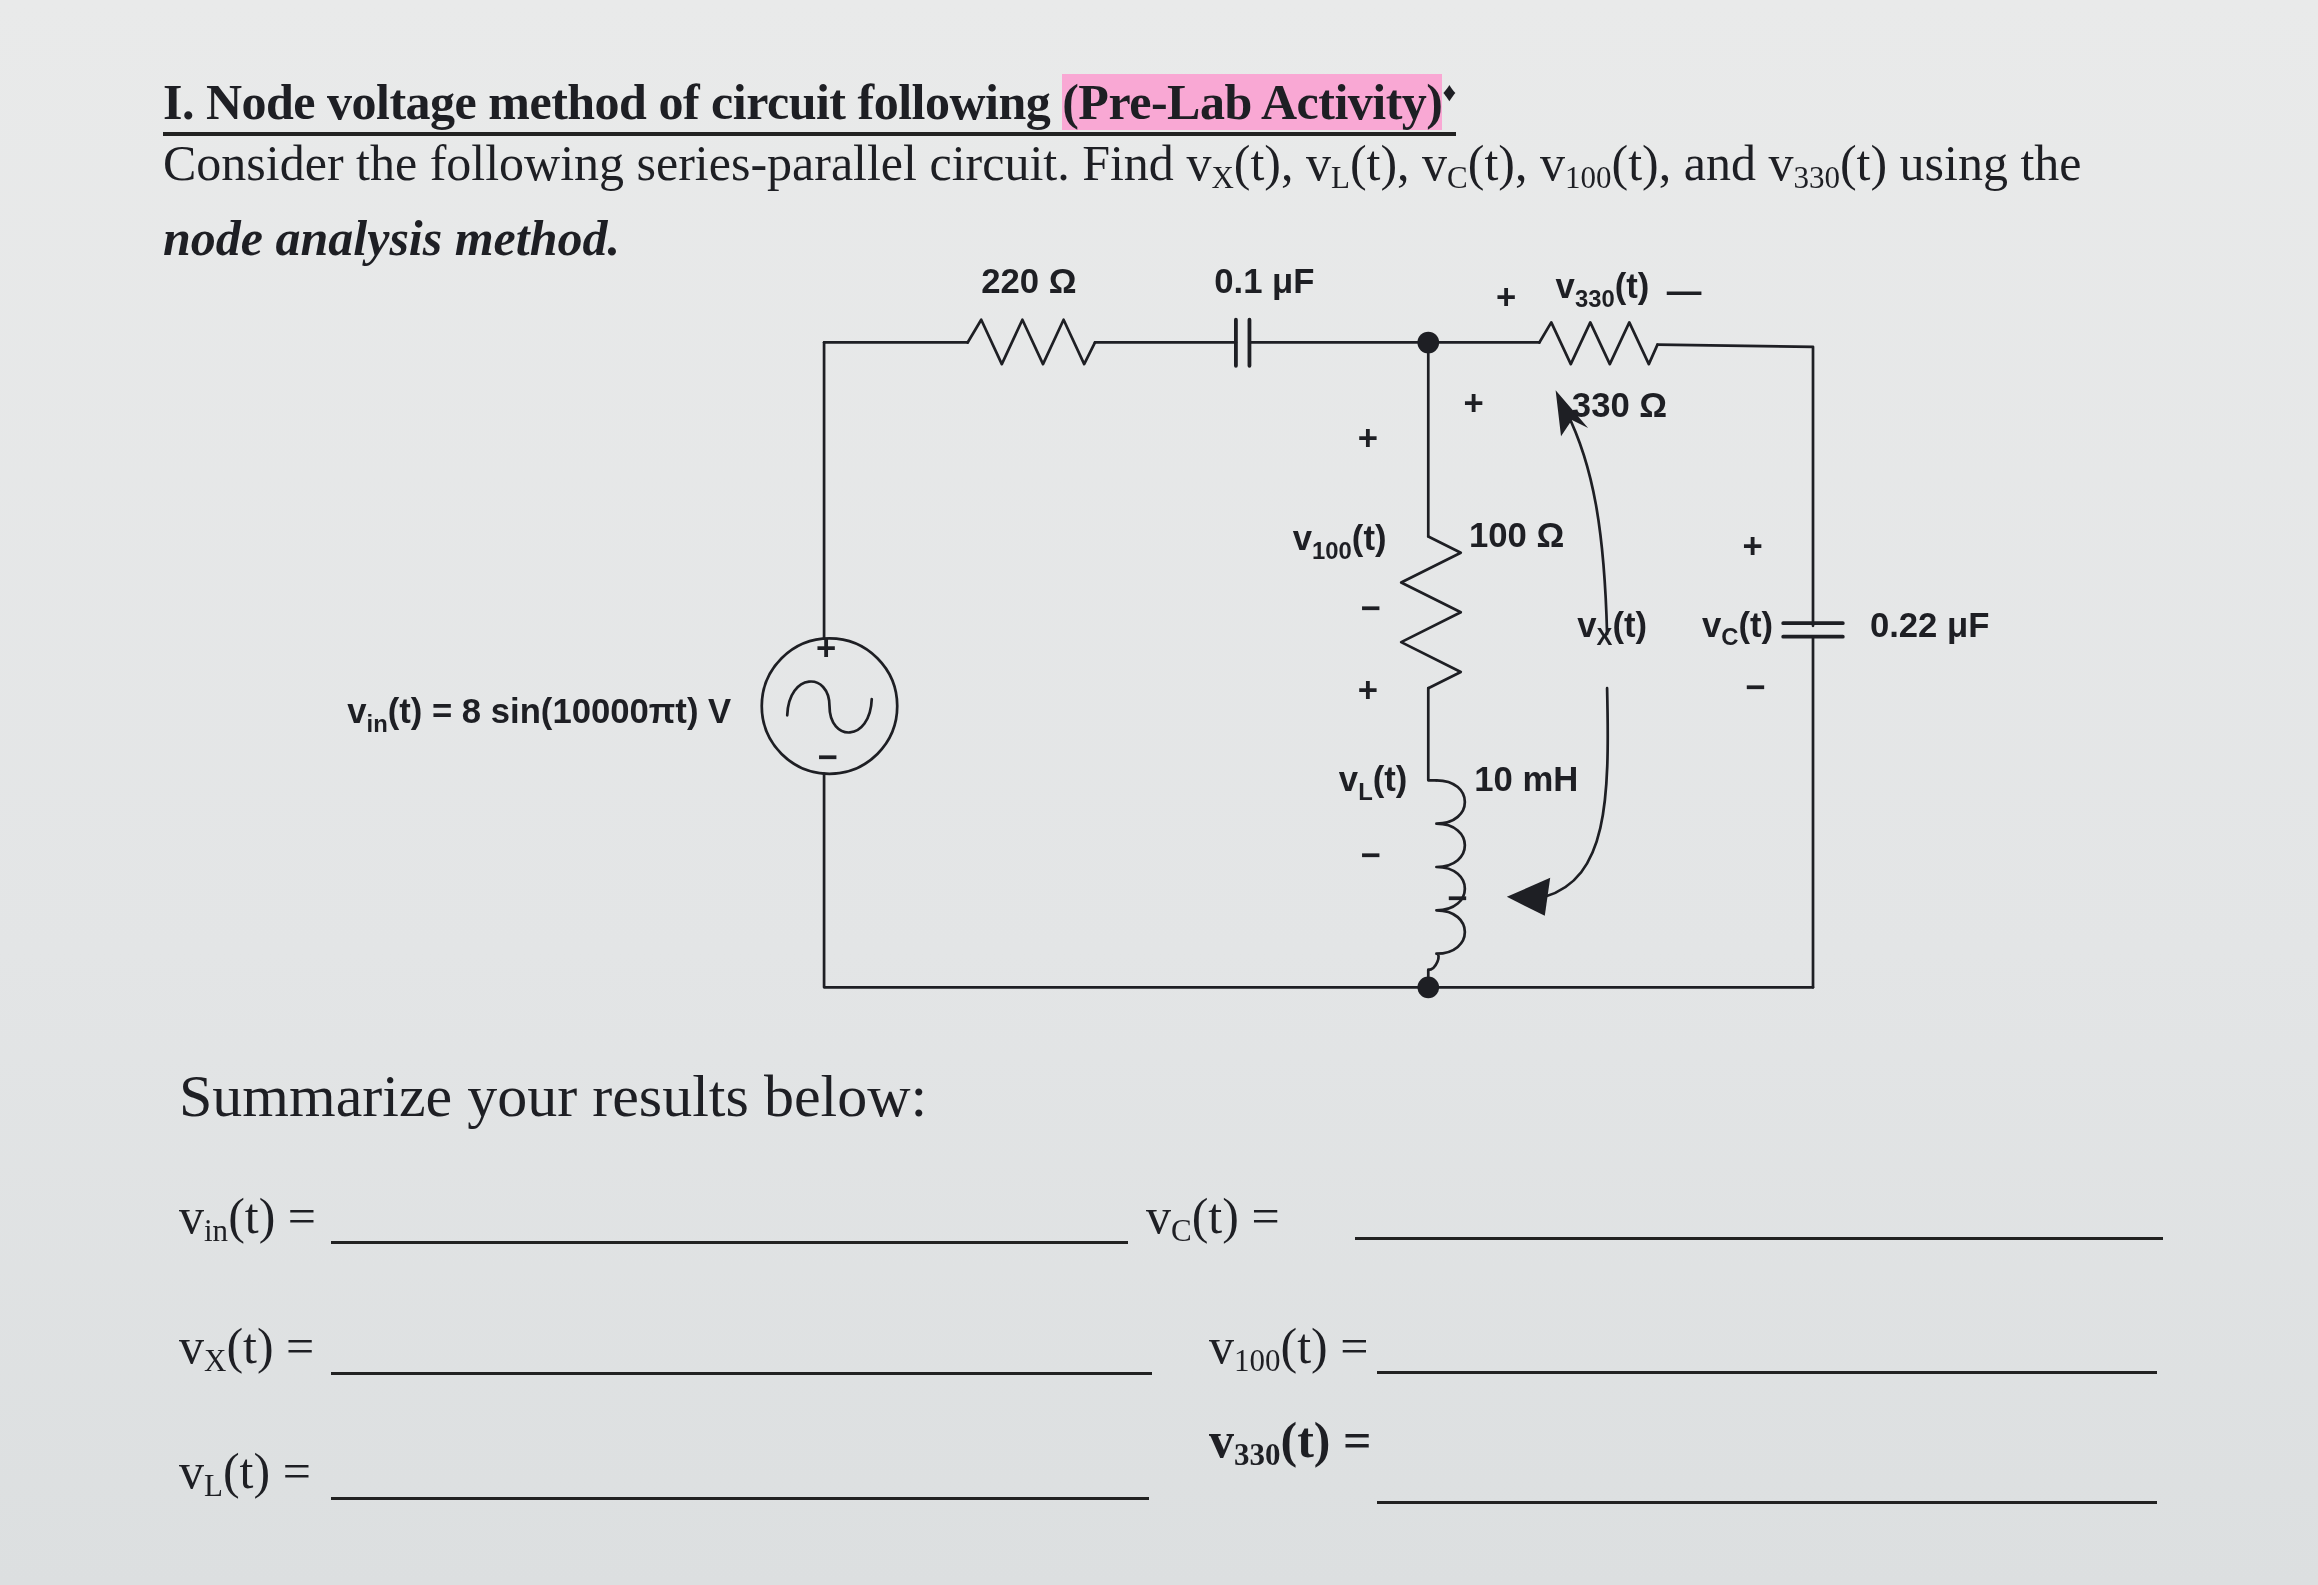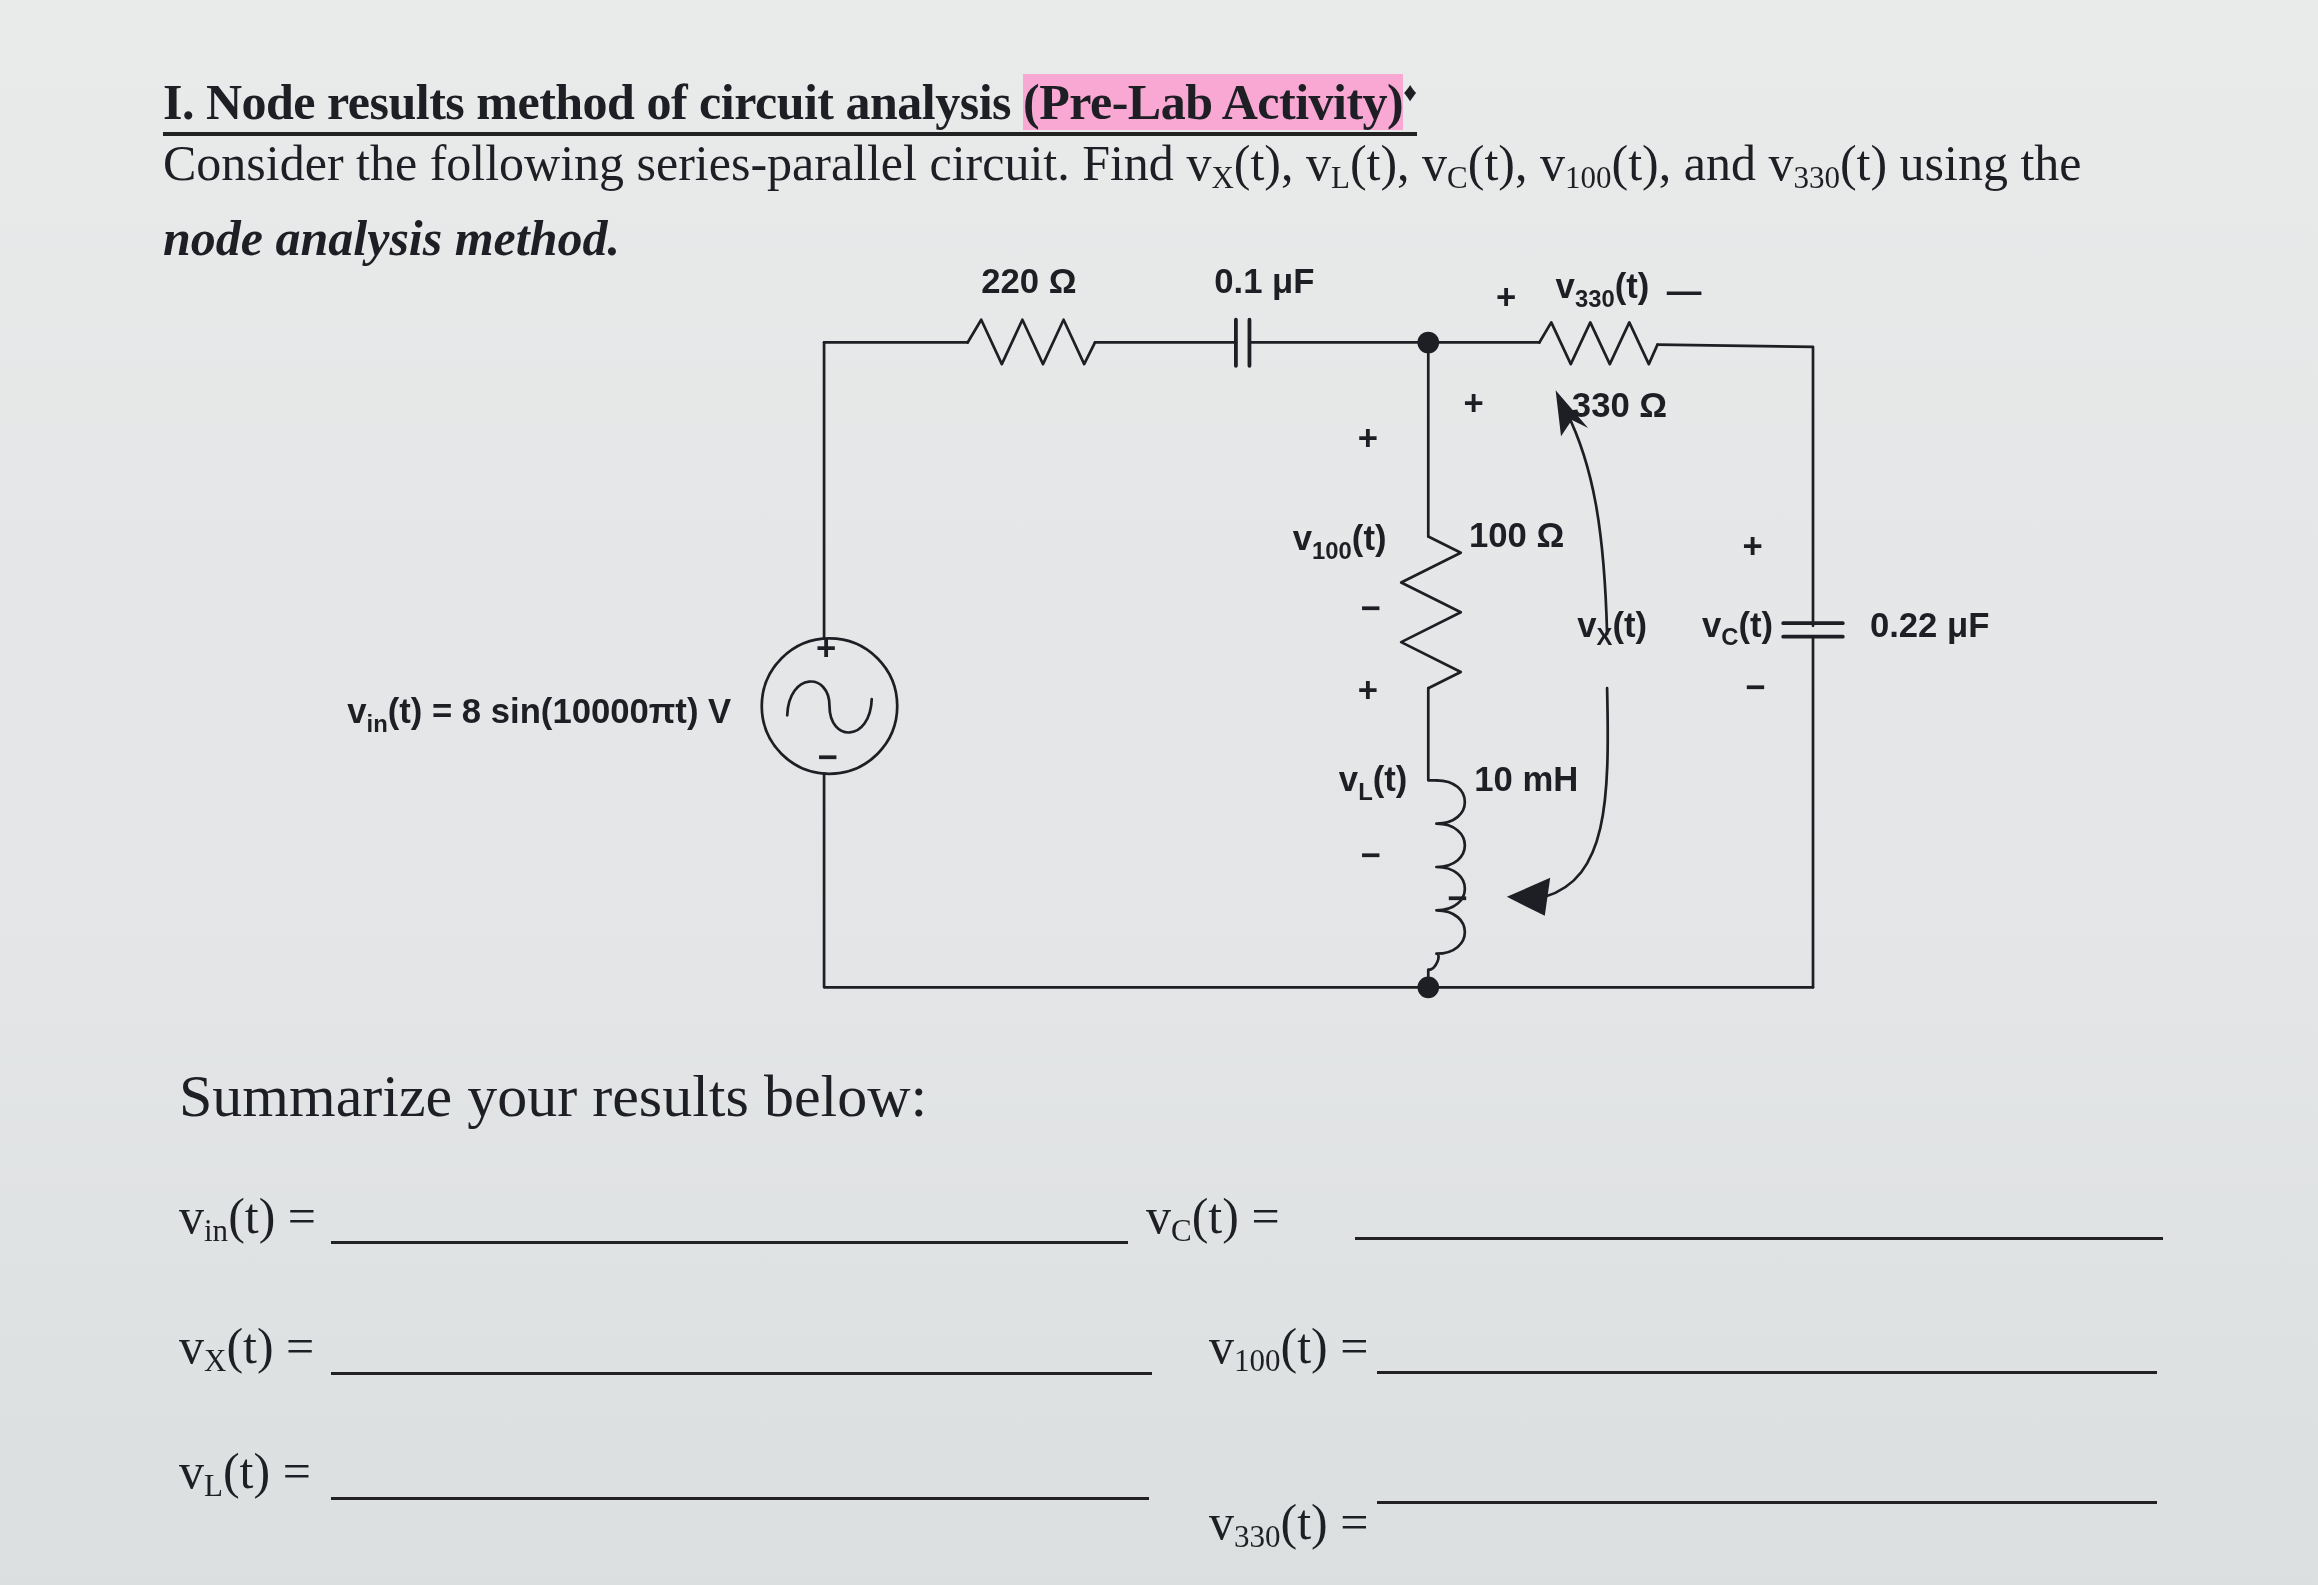--- a/index.html
+++ b/index.html
@@ -23,21 +23,21 @@
   .blank{position:absolute;height:0;border-bottom:3.3px solid #222;}
 </style>
 </head>
 <body>
 
 <div class="page"></div>
 
 <div class="ghost" style="left:1301px;top:16.3px;font-size:38px;">&nbsp;</div>
 
 <div class="title">
-  <span>I. Node results method of circuit analysis </span><span class="hl">(Pre-Lab Activity)</span><sup>♦</sup>
+  <span>I. Node voltage method of circuit following </span><span class="hl">(Pre-Lab Activity)</span><sup>♦</sup>
 </div>
 
 <div class="intro">
   <div>
     <span>Consider the following series-parallel circuit.  Find </span><span><span>v</span><span class="sub">X</span><span>(t), </span></span><span><span>v</span><span class="sub">L</span><span>(t), </span></span><span><span>v</span><span class="sub">C</span><span>(t), </span></span><span><span>v</span><span class="sub">100</span><span>(t), and </span></span><span><span>v</span><span class="sub">330</span><span>(t) using the</span></span>
   </div>
   <div><i>node analysis method.</i></div>
 </div>
 
 <svg class="circuit" width="2319" height="1585" viewBox="0 0 4278 2925">
@@ -117,15 +117,15 @@
 
 <div class="row" style="left:179px;top:1317px;"><span>v</span><span class="sub">X</span><span>(t) =</span></div>
 <div class="blank" style="left:331px;top:1372px;width:821px;"></div>
 
 <div class="row" style="left:1209px;top:1317px;"><span>v</span><span class="sub">100</span><span>(t) =</span></div>
 <div class="blank" style="left:1377px;top:1371px;width:780px;"></div>
 
 <div class="row" style="left:179px;top:1442px;"><span>v</span><span class="sub">L</span><span>(t) =</span></div>
 <div class="blank" style="left:331px;top:1497px;width:818px;"></div>
 
-<div class="row" style="left:1209px;top:1493px;"><span>v</span><span class="sub">330</span><span>(t) =</span></div>
+<div class="row" style="left:1209px;top:1411px;font-weight:bold;"><span>v</span><span class="sub">330</span><span>(t) =</span></div>
 <div class="blank" style="left:1377px;top:1501px;width:780px;"></div>
 
 
 </body></html>

